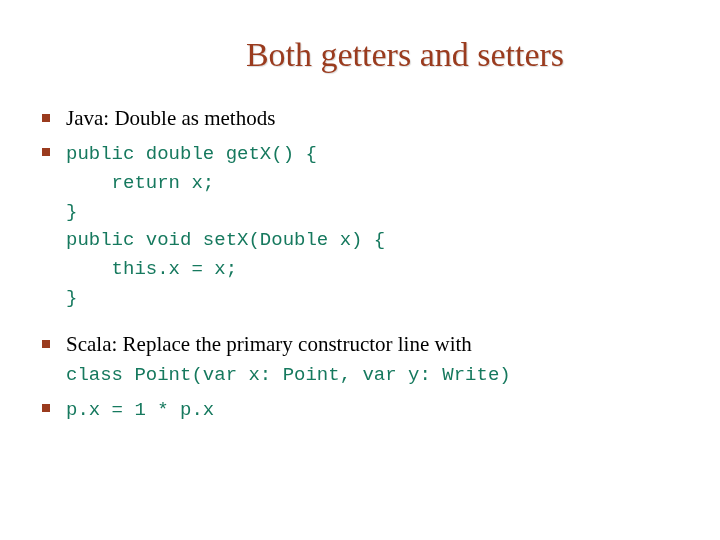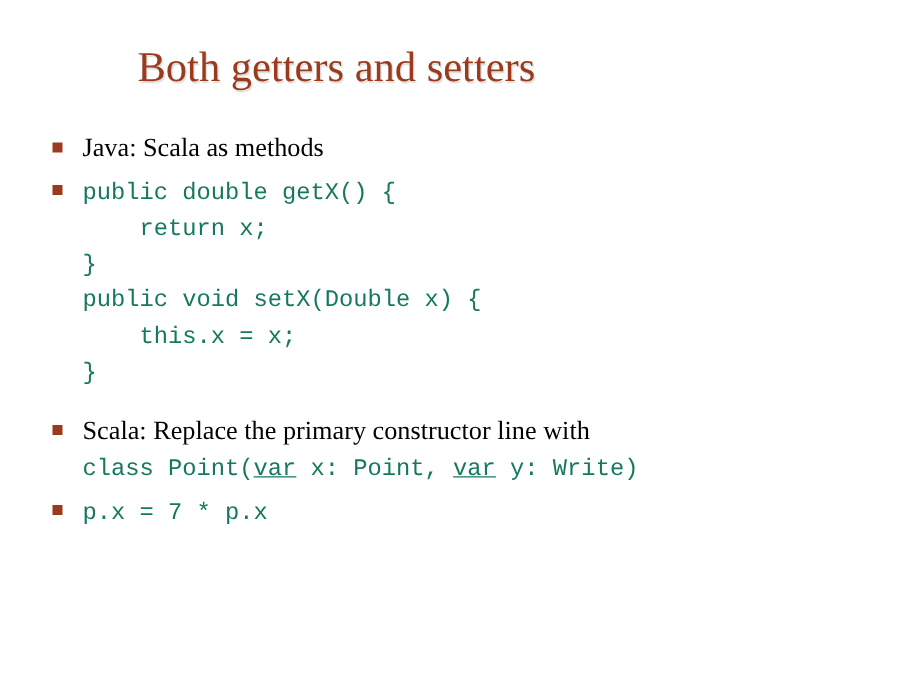--- a/index.html
+++ b/index.html
@@ -17,20 +17,21 @@
     height: 540px;
     padding: 28px 20px 20px 20px;
     position: relative;
   }
   .title {
     font-size: 34px;
     color: #9a3b1e;
     margin: 8px 0 30px 90px;
     font-weight: normal;
     text-shadow: 1px 1px 1px rgba(0,0,0,0.15);
+    text-align: center;
   }
   ul.body {
     list-style: none;
     margin: 0;
     padding: 0 0 0 20px;
   }
   ul.body > li {
     position: relative;
     padding-left: 26px;
     margin-bottom: 6px;
@@ -53,50 +54,49 @@
     white-space: pre;
     line-height: 1.3;
   }
   .code-inline {
     font-family: "Courier New", Courier, monospace;
     color: #16795e;
     font-size: 19px;
     white-space: pre;
   }
   .u {
-    text-decoration: underline;
   }
   .gap {
     height: 14px;
   }
 </style>
 </head>
 <body>
 
 <div class="slide">
   <div class="title">Both getters and setters</div>
 
   <ul class="body">
     <li>
-      <span>Java: Scala as methods</span>
+      <span>Java: Double as methods</span>
     </li>
     <li>
       <span class="code">public double getX() {
     return x;
 }
 public void setX(Double x) {
     this.x = x;
 }</span>
     </li>
   </ul>
 
   <div class="gap"></div>
 
   <ul class="body">
     <li>
       <span>Scala: Replace the primary constructor line with</span><br>
       <span class="code-inline">class Point(</span><span class="code-inline u">var</span><span class="code-inline"> x: Point, </span><span class="code-inline u">var</span><span class="code-inline"> y: Write)</span>
     </li>
     <li>
-      <span class="code-inline">p.x = 7 * p.x</span>
+      <span class="code-inline">p.x = 1 * p.x</span>
     </li>
   </ul>
 </div>
 
 </body></html>

